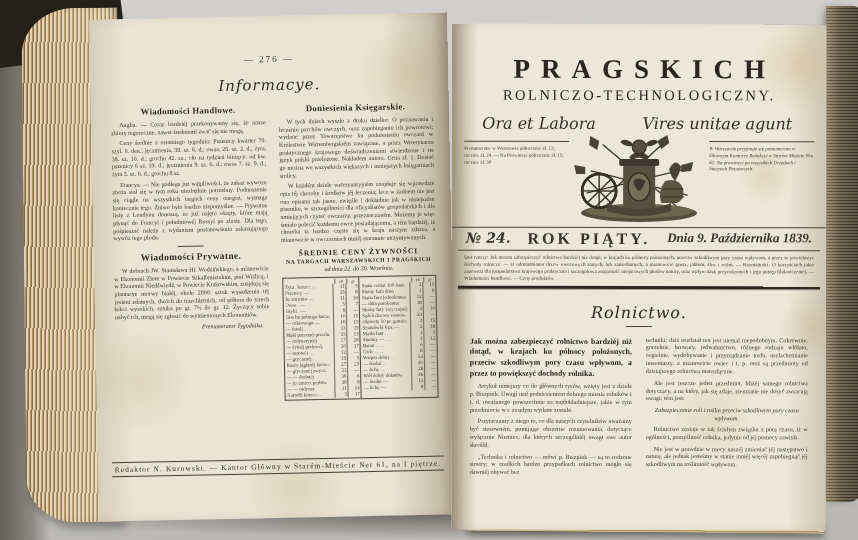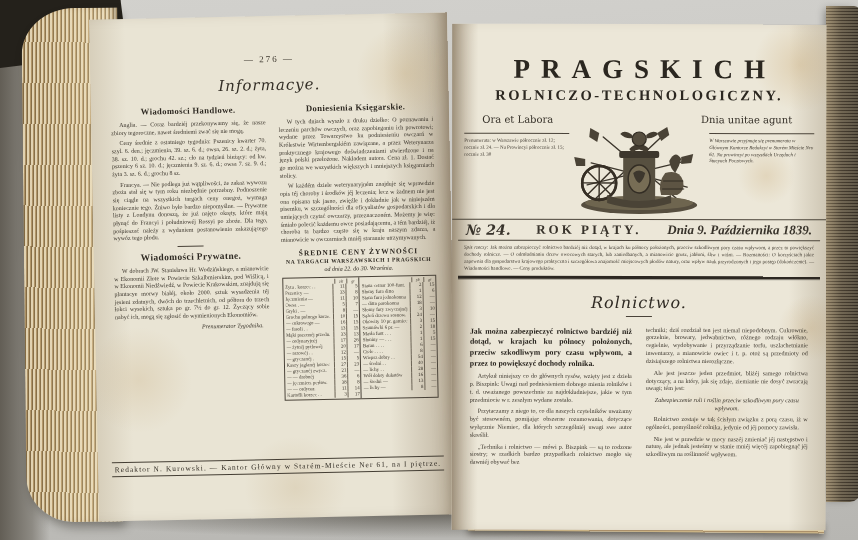--- a/index.html
+++ b/index.html
@@ -76,34 +76,34 @@
   .phalf + .phalf{border-left:1.2px solid #4a4339;}
   .tunits{display:flex;justify-content:flex-end;font-size:4.2px;font-style:italic;color:#4a443a;}
   .tunits span{width:11px;text-align:center;border-left:.6px solid #6a6254;}
   .trow{display:flex;}
   .ti{flex:1;min-width:0;white-space:nowrap;overflow:hidden;}
   .tv{width:11px;border-left:.6px solid #6a6254;text-align:right;padding-right:1px;flex:none;}
 
   
   .masthead{margin-top:30px;text-align:center;font-weight:bold;color:#2b2720;
     font-size:27px;letter-spacing:11px;text-indent:11px;}
-  .masthead2{text-align:center;font-weight:bold;color:#2b2720;font-size:14.5px;
+  .masthead2{text-align:center;font-weight:normal;color:#2b2720;font-size:14.5px;
     letter-spacing:2.5px;margin-top:2px;}
   .mottos{display:flex;justify-content:space-between;padding:10px 34px 0 30px;
-    font-size:10px;font-family:"DejaVu Serif",serif;color:#332e26;}
+    font-style:italic;font-size:16px;font-family:"DejaVu Serif",serif;color:#332e26;}
   .head-mid{display:flex;align-items:flex-start;padding:4px 12px 0 12px;}
   .info-block{flex:1;font-size:5px;line-height:1.35;color:#3b352c;border-top:1px solid #4a4339;
     padding-top:4px;margin-top:4px;}
   .info-left{text-align:left;}
   .info-right{font-style:italic;text-align:left;}
   .emblem-wrap{width:140px;flex:none;display:flex;justify-content:center;margin-top:-8px;}
   .issue-row{display:flex;justify-content:space-between;align-items:flex-start;
     padding:2px 14px 2px 14px;border-top:1px solid #4a4339;margin-top:2px;}
   .issue-no{font-size:14px;font-style:italic;font-weight:bold;font-family:"DejaVu Serif",serif;}
-  .issue-year{font-weight:bold;font-size:13px;letter-spacing:3px;}
+  .issue-year{font-weight:bold;font-size:16px;letter-spacing:3px;}
   .issue-date{font-weight:bold;font-style:italic;font-size:13px;}
   .toc{border-top:1px solid #4a4339;margin:0 6px;padding:3px 6px 3px 6px;
     font-size:5.1px;line-height:1.4;text-align:justify;color:#3b352c;}
   .toc .lbl{font-style:italic;}
   .rule-thick{margin:0 6px;border-top:3px solid #2c2721;
     box-shadow:0 1px 0 rgba(44,39,33,.35);}
   .section-script{margin-top:14px;text-align:center;font-size:16px;font-style:italic;
     font-family:"DejaVu Serif",serif;letter-spacing:1px;color:#2f2a23;}
   .pr-cols{display:flex;gap:14px;padding:6px 18px 0 18px;}
   .art-title{font-weight:bold;font-size:7.8px;line-height:1.4;text-align:justify;color:#28241e;margin-bottom:3px;}
@@ -360,21 +360,21 @@
 
     <div class="pl-footer">Redaktor N. Kurowski. — Kantor Główny w Starém-Mieście Ner 61, na I piętrze.</div>
   </div>
 
   <div class="page page-right">
     <div class="masthead">PRAGSKICH</div>
     <div class="masthead2">ROLNICZO-TECHNOLOGICZNY.</div>
 
     <div class="mottos">
       <span>Ora et Labora</span>
-      <span>Dnia unitae agunt</span>
+      <span>Vires unitae agunt</span>
     </div>
 
     <div class="head-mid">
       <div class="info-block info-left">Prenumerata: w Warszawie półrocznie zł. 12; rocznie zł. 24. — Na Prowincyi półrocznie zł. 15; rocznie zł. 30</div>
       <div class="emblem-wrap">
         <svg width="132" height="96" viewBox="0 0 132 96">
           <g stroke="#3d372d" stroke-width="1.4" fill="none" stroke-linecap="round">
             <line x1="22" y1="78" x2="88" y2="16"></line>
             <line x1="30" y1="16" x2="104" y2="78"></line>
             <line x1="14" y1="64" x2="112" y2="40"></line>

